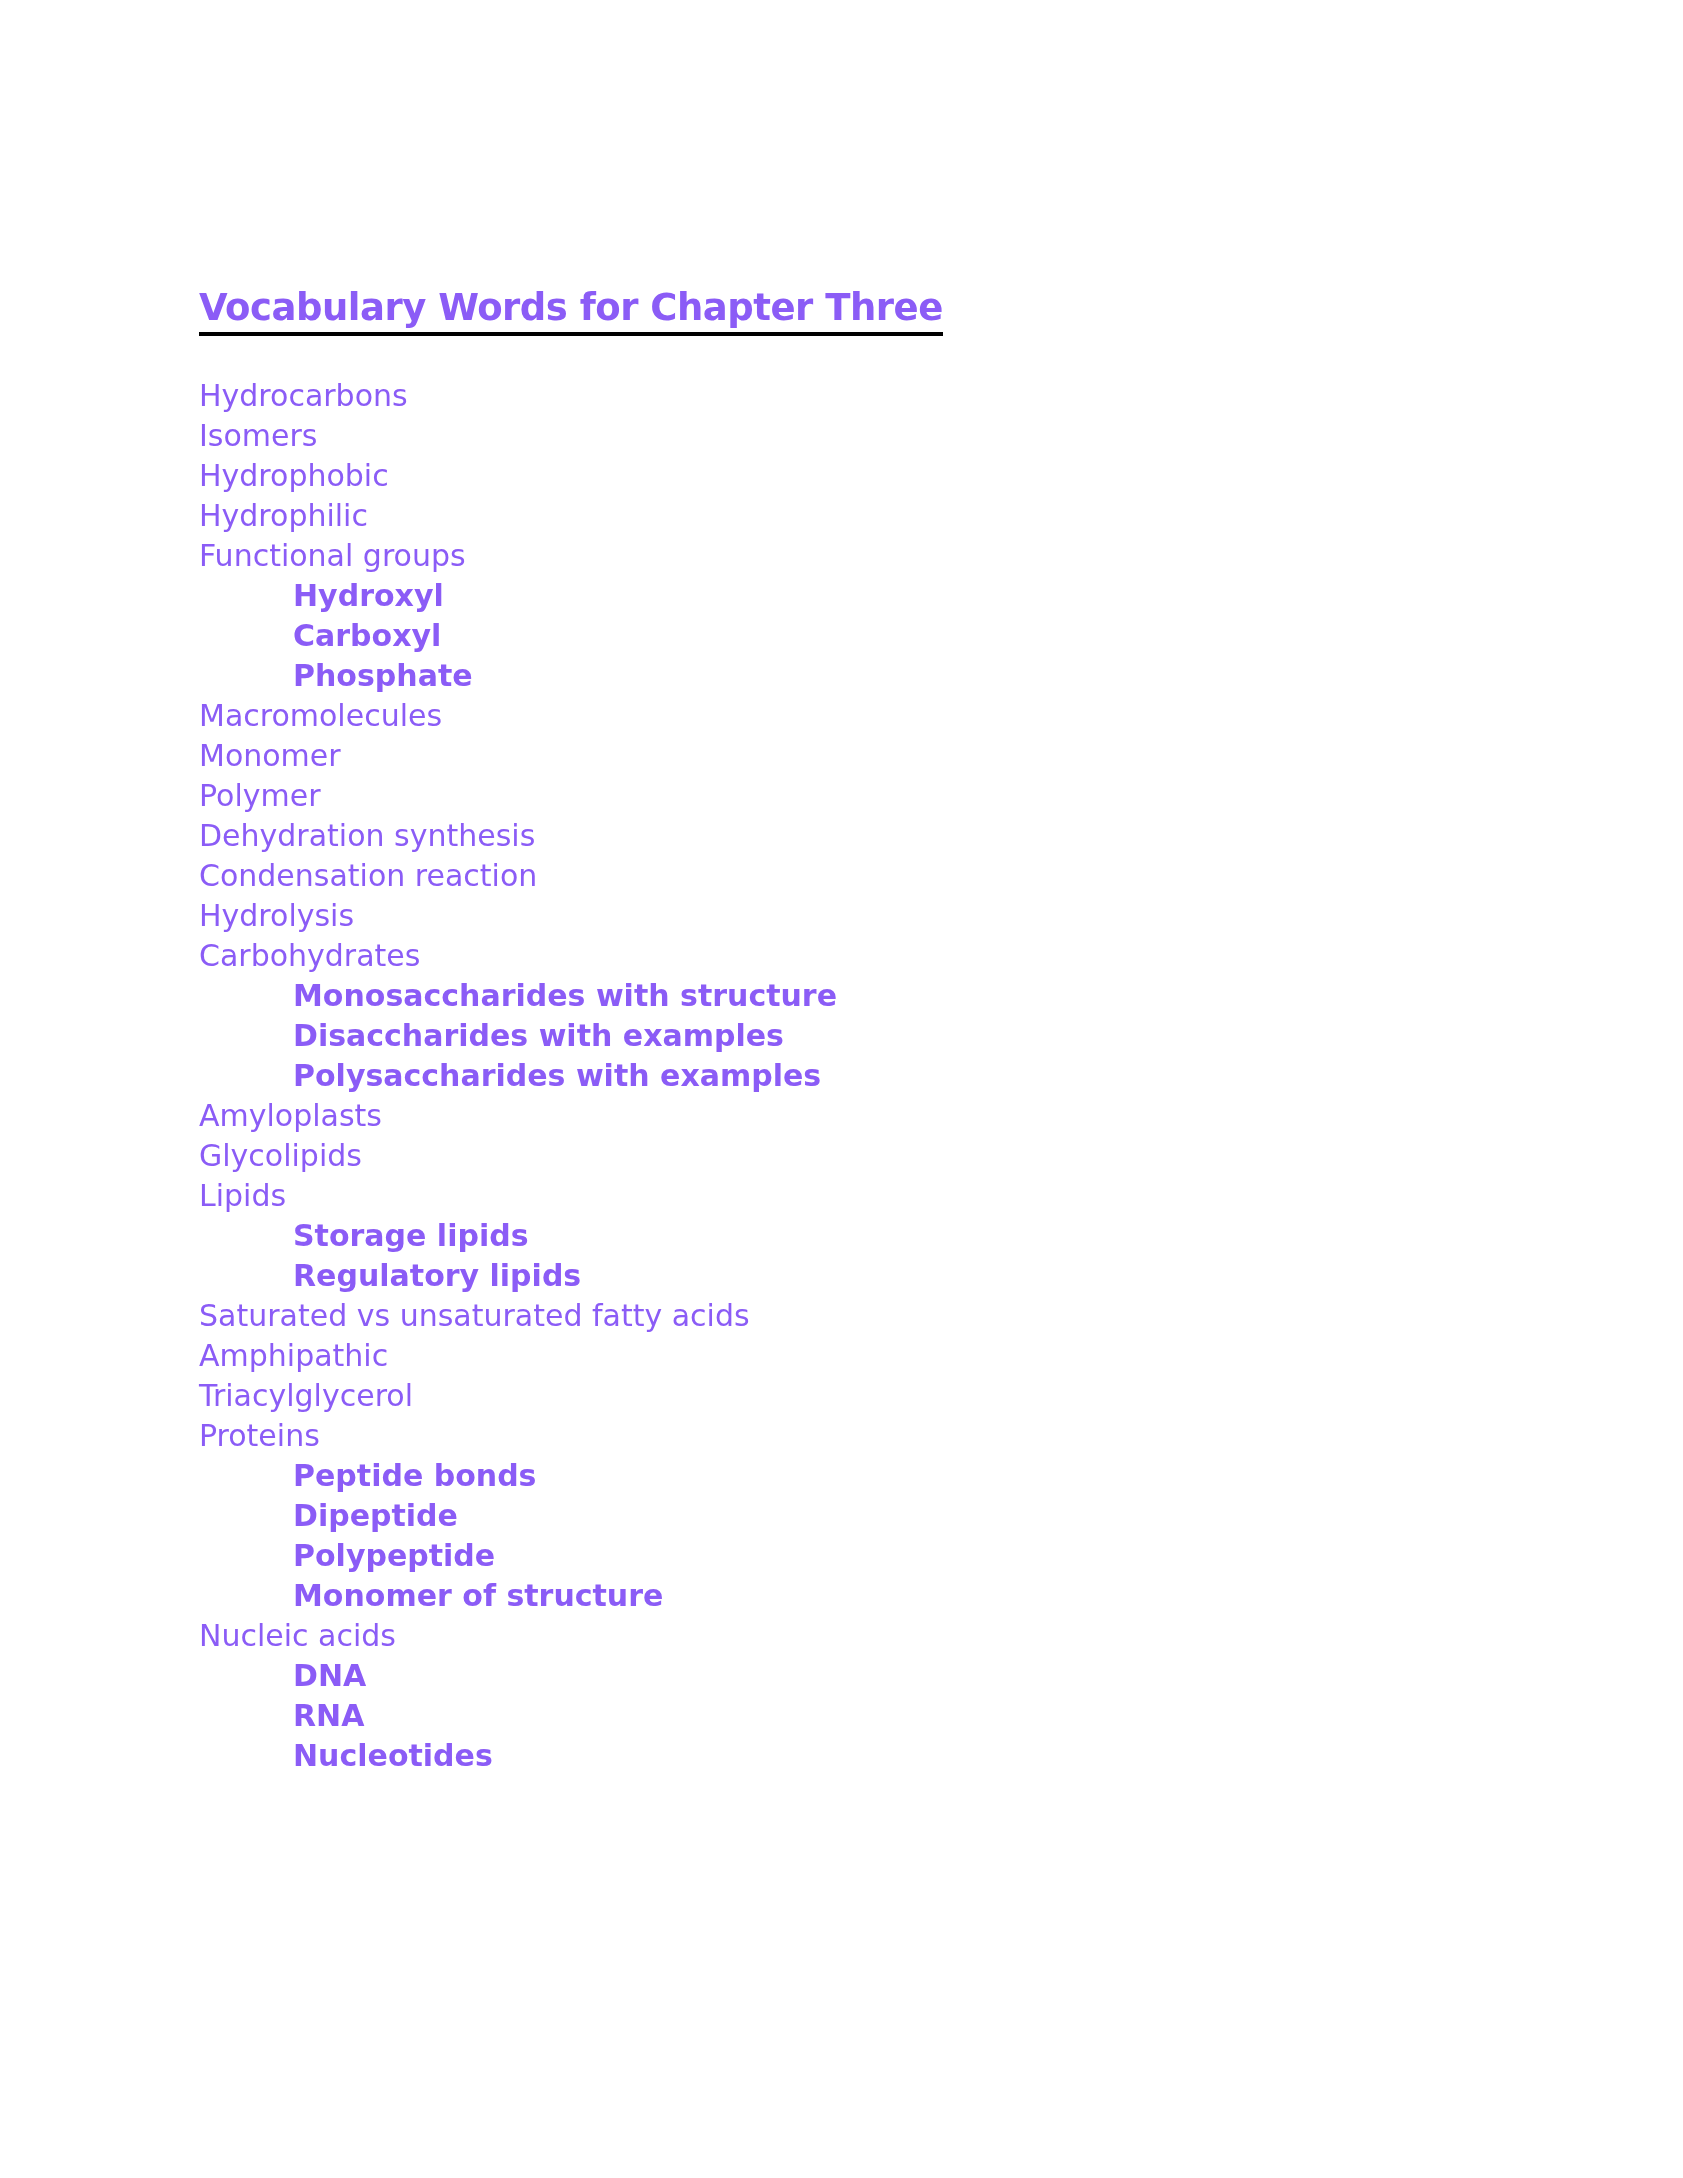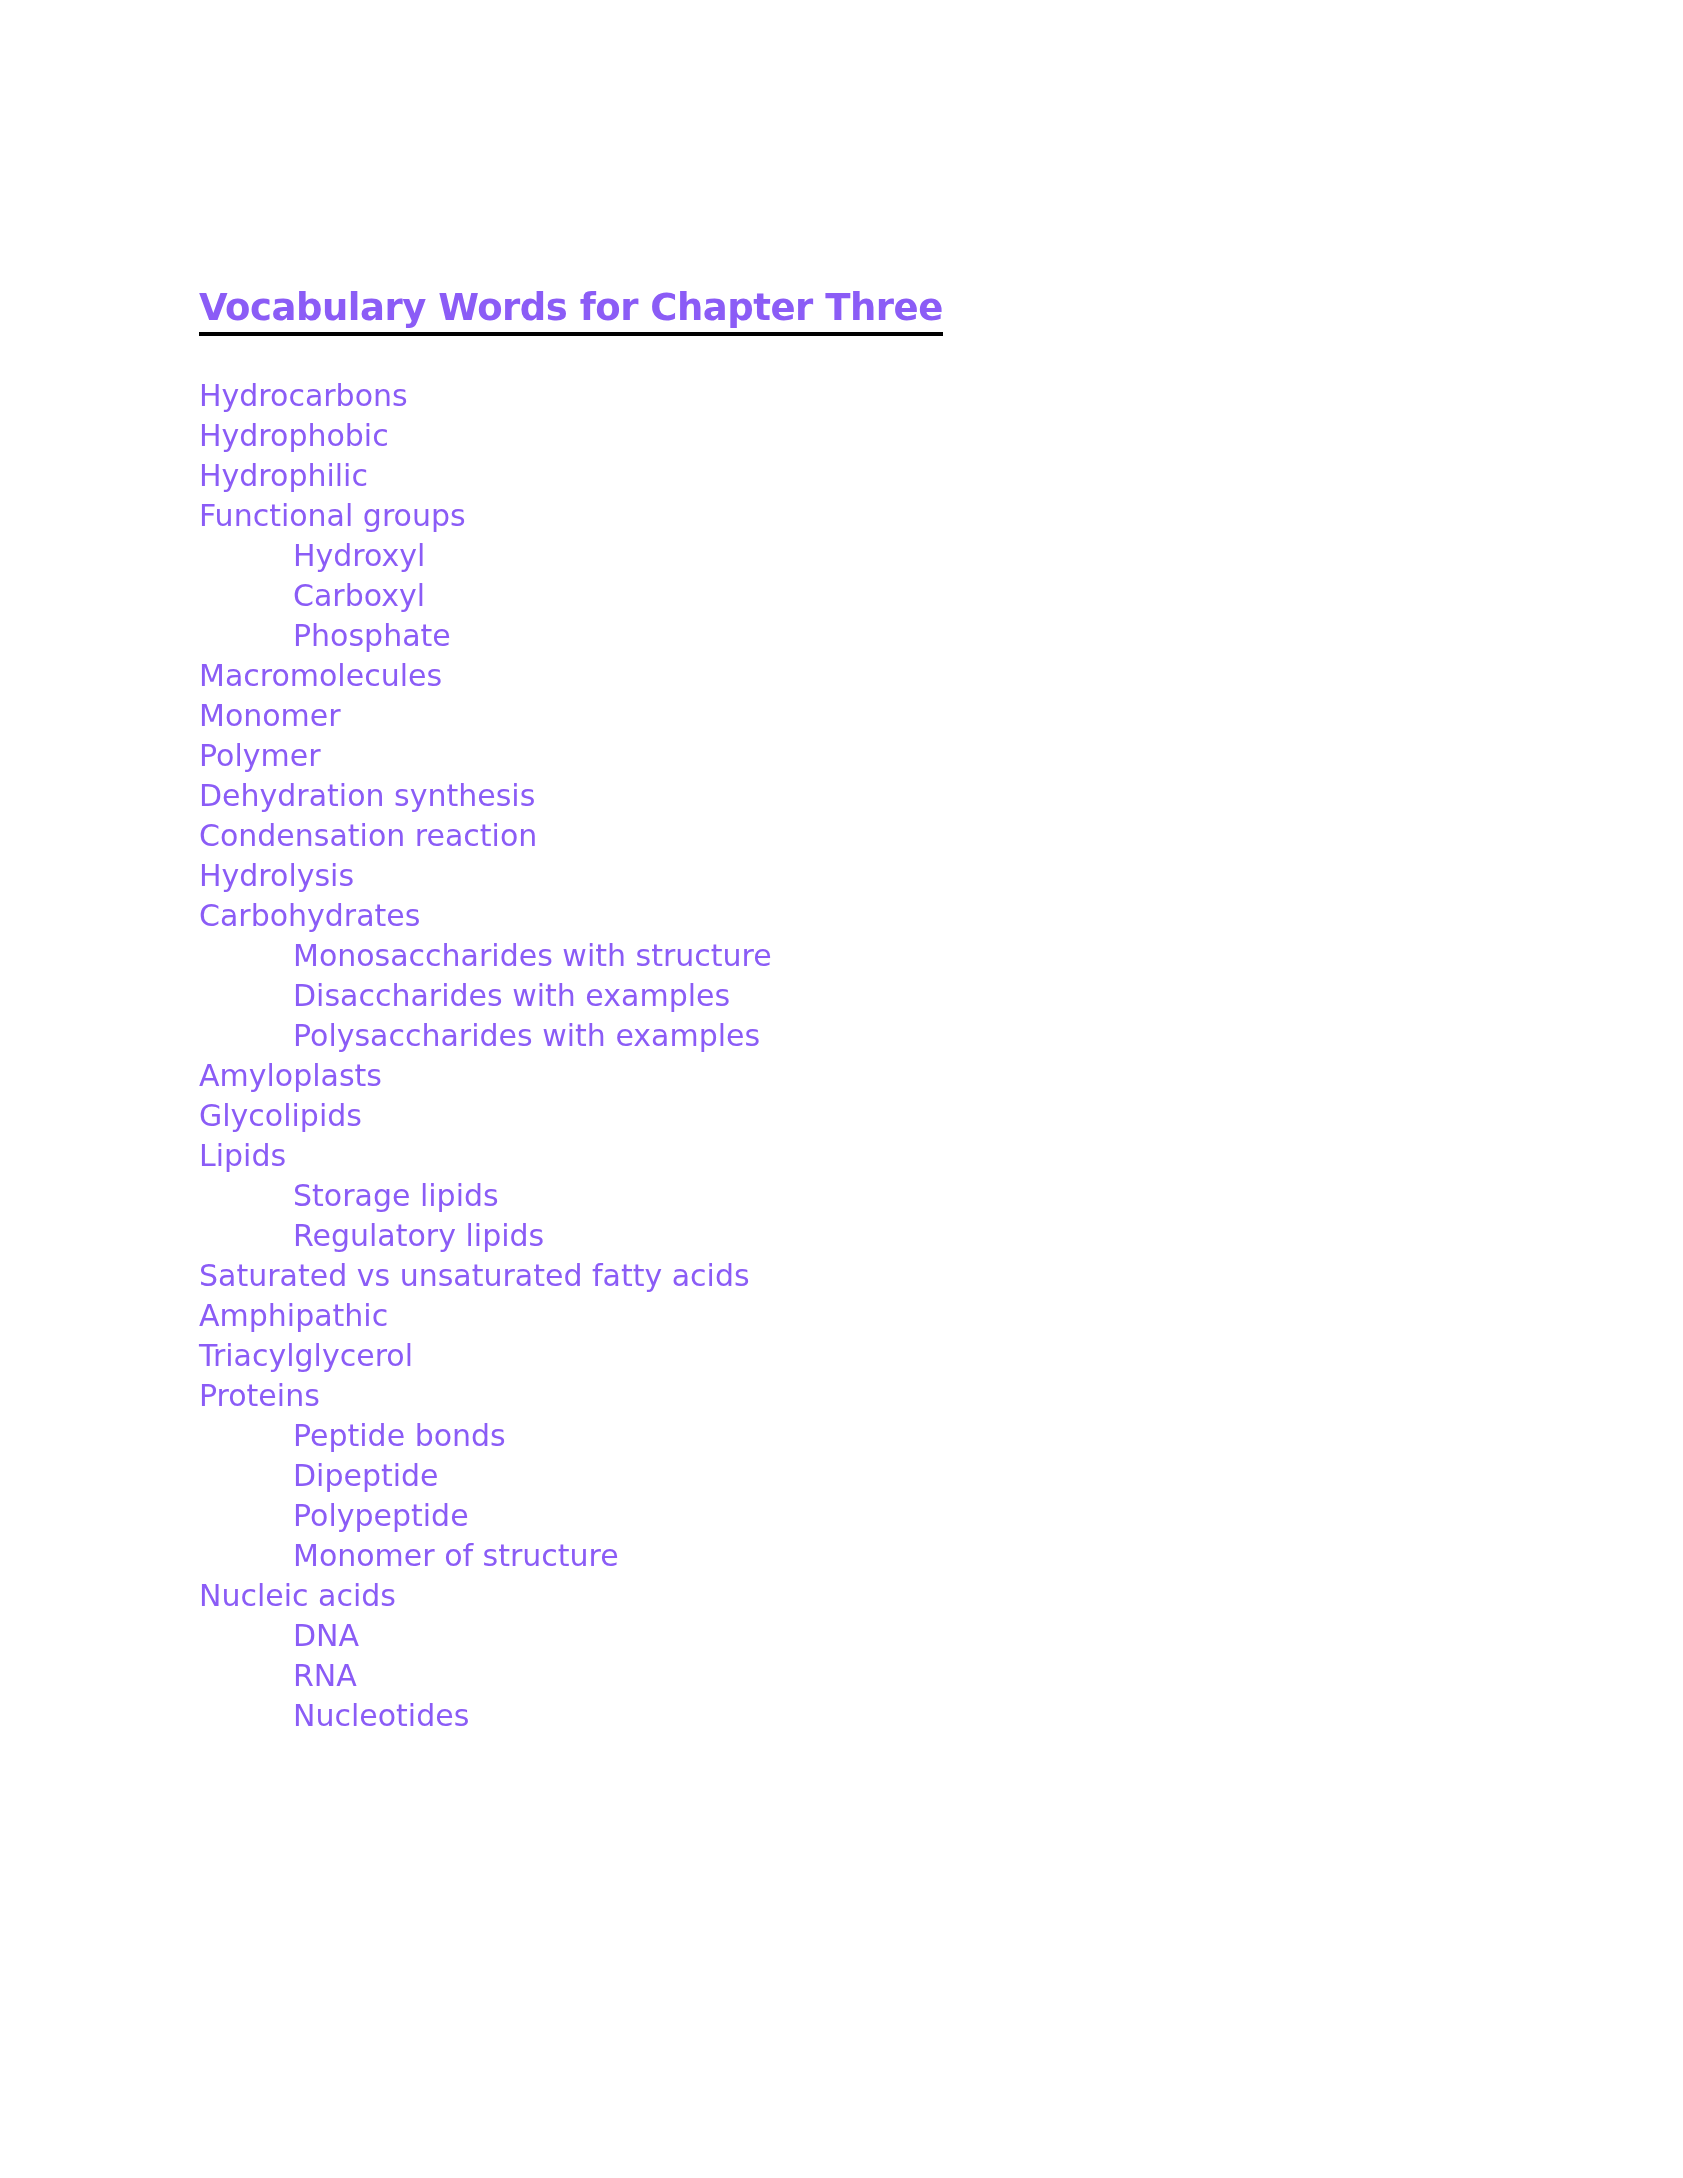--- a/index.html
+++ b/index.html
@@ -34,29 +34,31 @@
     }
     .vocab-list {
       font-size: 30px;
       line-height: 40px;
     }
     .vocab-line {
       white-space: pre;
     }
     .vocab-line.indent-1 {
       padding-left: 94px;
+      font-weight: bold;
     }
   </style>
 </head>
 <body style="background: rgb(255, 255, 255);">
 
 <div class="page" style="color: #8b5cf6; margin-top: 8px;">
   <h1 class="doc-title"><span class="title-text">Vocabulary Words for Chapter Three</span></h1>
   <div class="vocab-list" id="vocab-list">
       <div class="vocab-line">Hydrocarbons</div>
+      <div class="vocab-line">Isomers</div>
       <div class="vocab-line">Hydrophobic</div>
       <div class="vocab-line">Hydrophilic</div>
       <div class="vocab-line">Functional groups</div>
       <div class="vocab-line indent-1">Hydroxyl</div>
       <div class="vocab-line indent-1">Carboxyl</div>
       <div class="vocab-line indent-1">Phosphate</div>
       <div class="vocab-line">Macromolecules</div>
       <div class="vocab-line">Monomer</div>
       <div class="vocab-line">Polymer</div>
       <div class="vocab-line">Dehydration synthesis</div>

